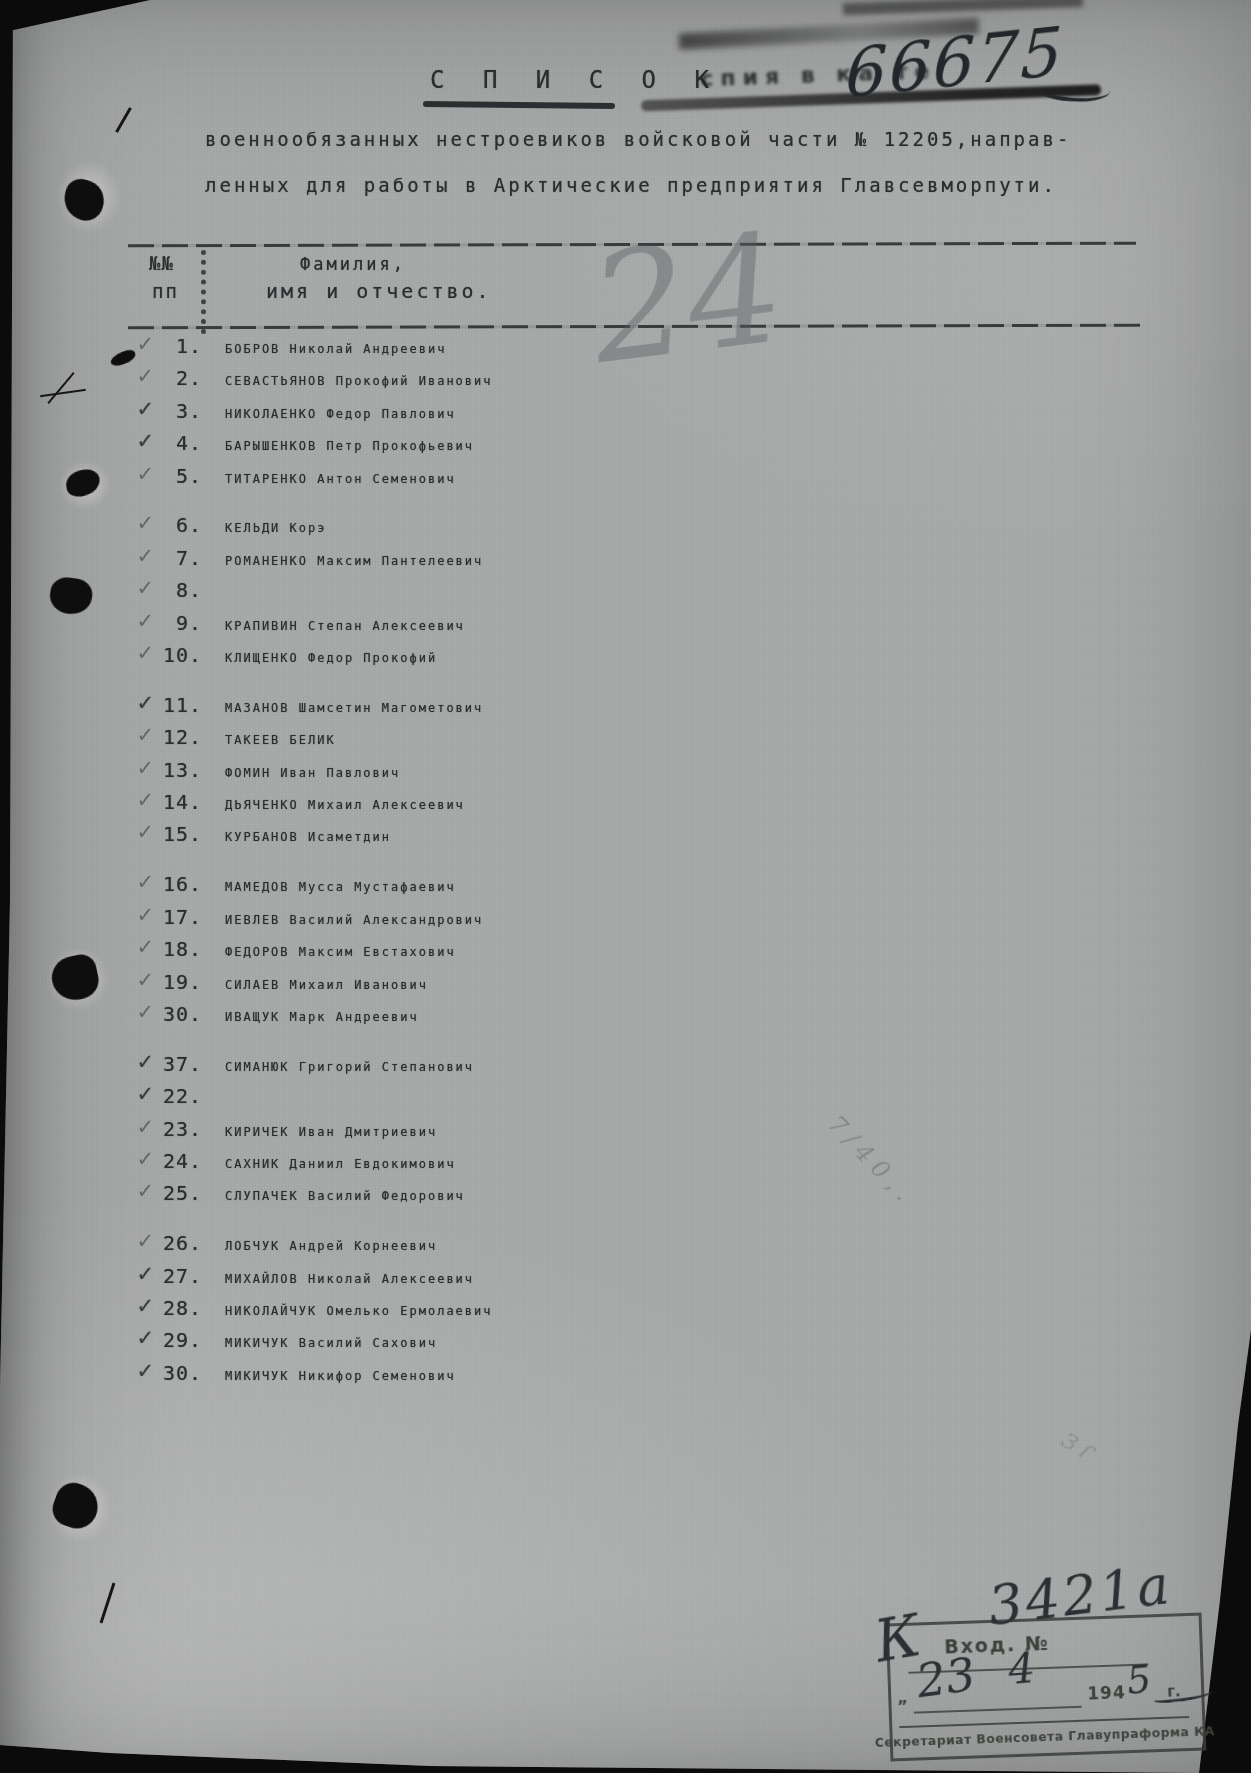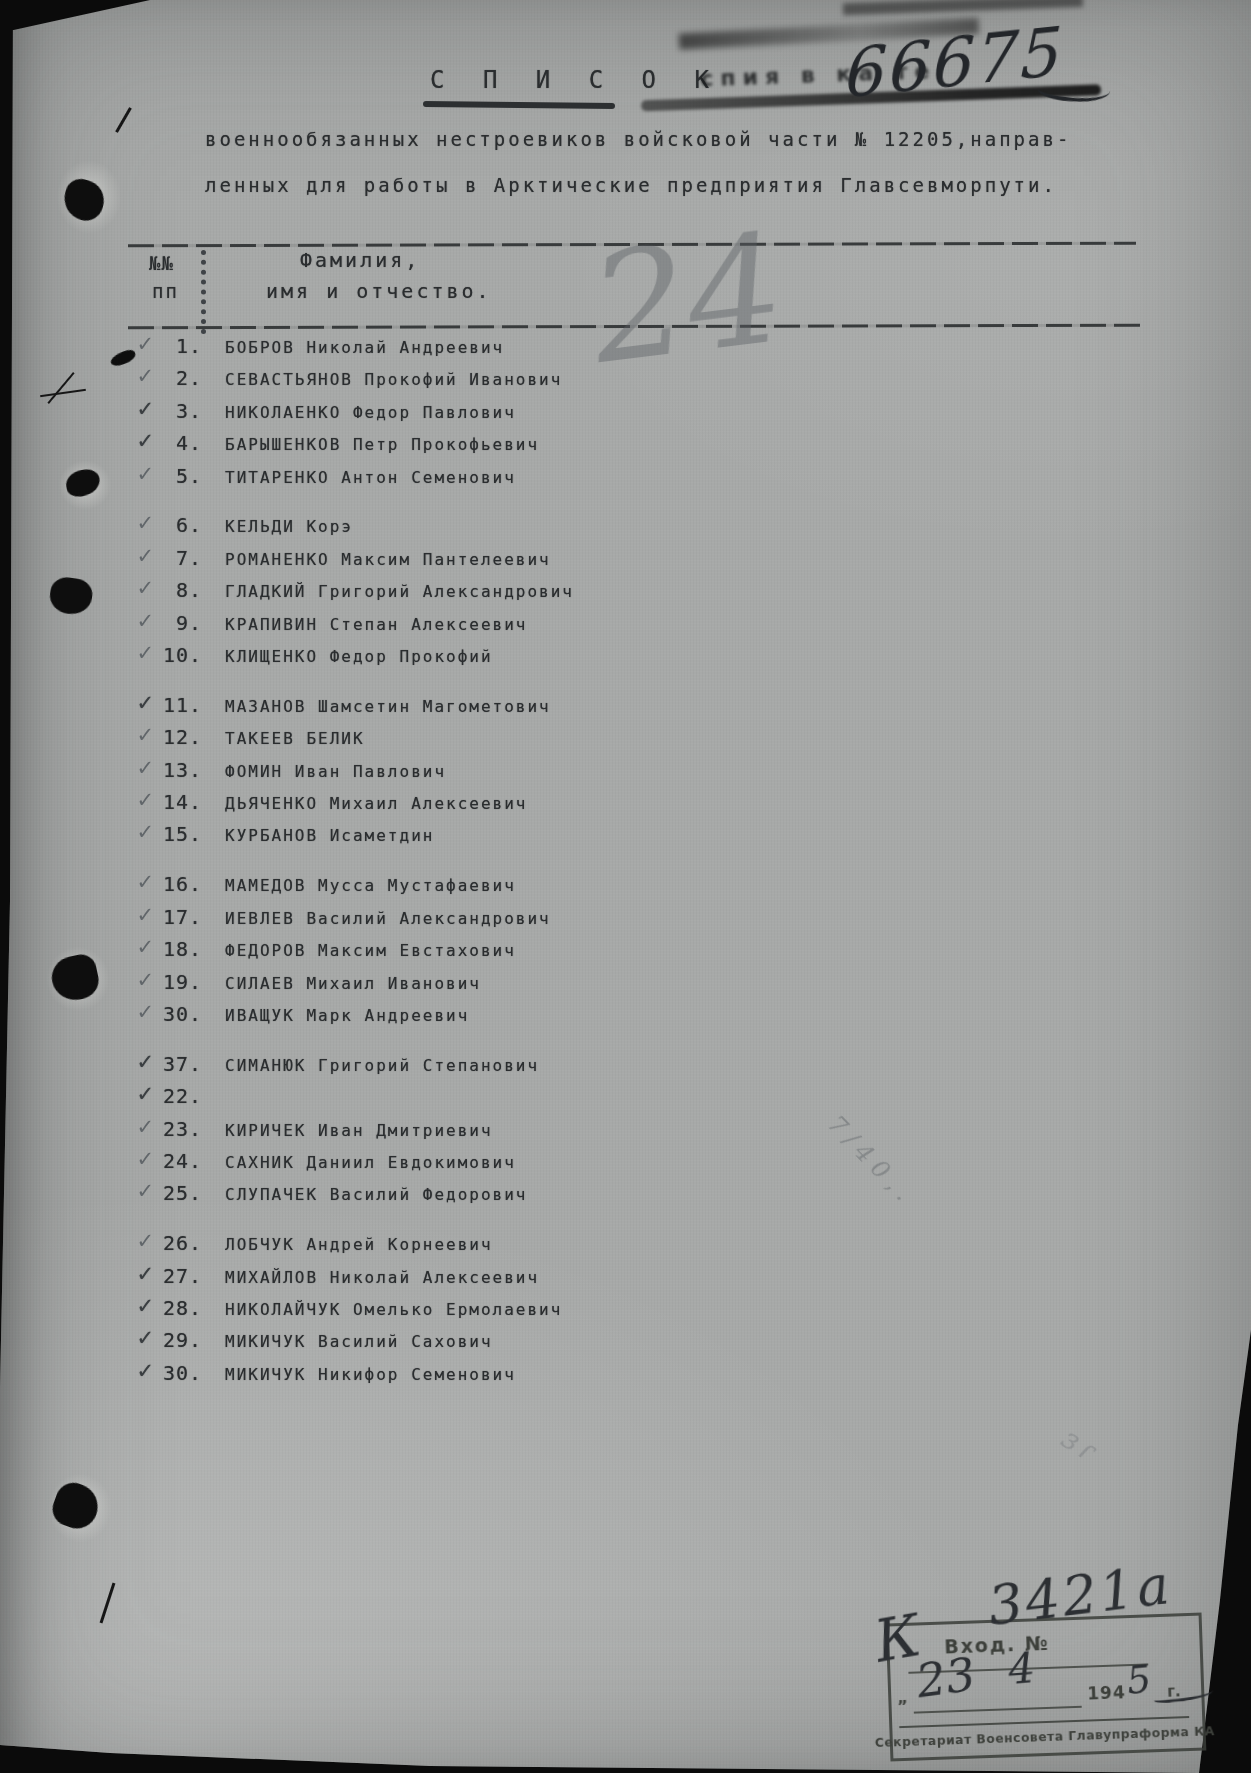--- a/index.html
+++ b/index.html
@@ -25,32 +25,32 @@
   .subtitle1{left:205px;top:128px;font-size:19px;letter-spacing:3px;z-index:2;}
   .subtitle2{left:205px;top:165px;font-size:19px;letter-spacing:3px;z-index:2;margin-top:9px;}
   
   .rule{height:3px;z-index:2;transform:rotate(-.15deg);
     background:repeating-linear-gradient(90deg,#383b3c 0 26px,rgba(56,59,60,.15) 26px 34px);}
   .rule1{left:128px;top:243px;width:1008px;}
   .rule2{left:128px;top:325px;width:1012px;}
   .vdots{left:201px;top:250px;height:84px;width:0;border-left:5px dotted #3f4347;z-index:2;}
   .h-col1a{left:149px;top:252px;font-size:19px;letter-spacing:1px;z-index:2;}
   .h-col1b{left:152px;top:280px;font-size:19px;letter-spacing:2px;z-index:2;}
-  .h-col2a{left:300px;top:248px;font-size:20px;letter-spacing:3px;z-index:2;}
+  .h-col2a{left:300px;top:254px;font-size:17px;letter-spacing:3px;z-index:2;}
   .h-col2b{left:266px;top:279px;font-size:20px;letter-spacing:3px;z-index:2;}
   
   #rows{left:108px;top:334px;width:900px;z-index:2;}
   .row{height:32.4px;display:flex;align-items:baseline;}
   .row:nth-child(5n+1):not(:first-child){margin-top:17.5px;}
   .check{display:inline-block;width:46px;text-align:right;padding-right:4px;
     font-size:21px;color:#61666a;font-family:"DejaVu Sans",sans-serif;
     transform:translateY(-2px);}
   .check-dark .check{color:#3a3e41;font-weight:bold;text-shadow:0 0 1px rgba(40,44,47,.7);}
   .num{display:inline-block;width:44px;text-align:right;font-size:20px;letter-spacing:1px;}
-  .name{margin-left:23px;font-size:16px;letter-spacing:2px;white-space:pre;}
+  .name{margin-left:23px;font-size:12px;letter-spacing:2px;white-space:pre;}
   
   .stamp-top{left:645px;top:16px;width:470px;height:100px;transform:rotate(-2deg);z-index:3;}
   .smudge-a{left:35px;top:8px;width:300px;height:16px;background:
     linear-gradient(90deg,rgba(20,20,20,.65),rgba(20,20,20,.25) 60%,rgba(20,20,20,.55));
     filter:blur(3px);transform:rotate(-1deg);}
   .smudge-txt{left:55px;top:44px;font-size:22px;font-weight:bold;letter-spacing:7px;
     color:#191b1c;filter:blur(1.8px);opacity:.85;font-family:"DejaVu Sans",sans-serif;}
   .smudge-b{left:-5px;top:76px;width:460px;height:11px;background:
     linear-gradient(90deg,rgba(15,15,15,.55),rgba(15,15,15,.85) 70%,rgba(15,15,15,.9));
     filter:blur(1.6px);border-radius:5px;}
@@ -157,21 +157,20 @@
 
   <div class="row check-light">
     <span class="check">✓</span>
     <span class="typed num">7.</span>
     <span class="typed name">РОМАНЕНКО Максим Пантелеевич</span>
   </div>
 
   <div class="row check-light">
     <span class="check">✓</span>
     <span class="typed num">8.</span>
-    <span class="typed name">ГЛАДКИЙ Григорий Александрович</span>
   </div>
 
   <div class="row check-light">
     <span class="check">✓</span>
     <span class="typed num">9.</span>
     <span class="typed name">КРАПИВИН Степан Алексеевич</span>
   </div>
 
   <div class="row check-light">
     <span class="check">✓</span>

